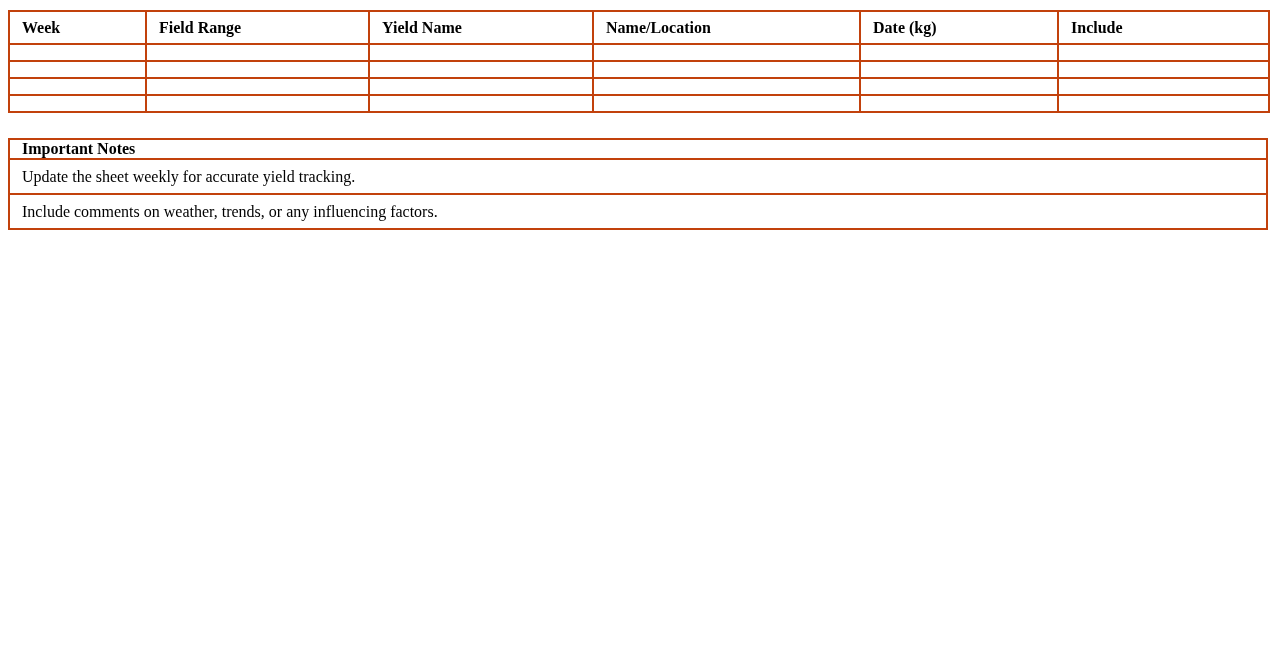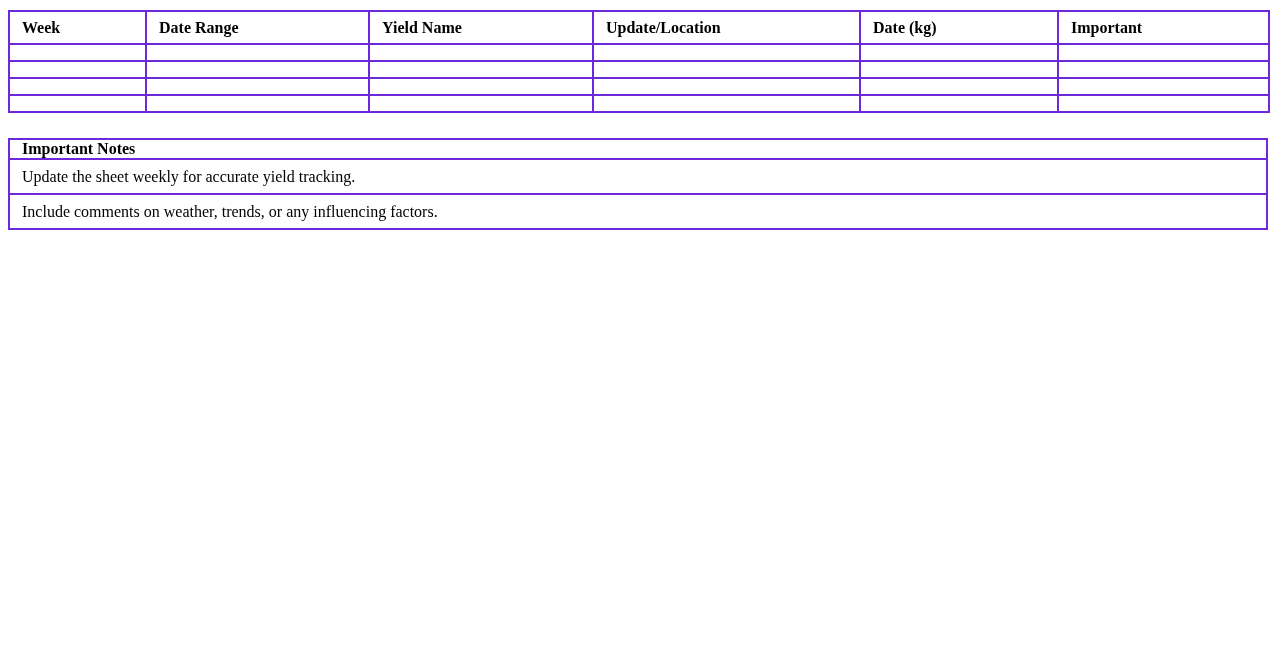--- a/index.html
+++ b/index.html
@@ -18,21 +18,21 @@
     height: 650px;
     background: #ffffff;
   }
   table {
     border-collapse: collapse;
     table-layout: fixed;
     width: 1260px;
     background: #ffffff;
   }
   td, th {
-    border: 2px solid #6d28d9;
+    border: 2px solid #c2410c;
     padding: 0 4px 0 12px;
     font-size: 16px;
     text-align: left;
     vertical-align: middle;
     overflow: hidden;
     white-space: nowrap;
   }
   
   .yield-table {
     position: absolute;
@@ -63,25 +63,25 @@
       <col style="width:137px">
       <col style="width:223px">
       <col style="width:224px">
       <col style="width:267px">
       <col style="width:198px">
       <col style="width:211px">
     </colgroup>
     <thead>
       <tr>
         <th>Week</th>
-        <th>Date Range</th>
+        <th>Field Range</th>
         <th>Yield Name</th>
-        <th>Update/Location</th>
+        <th>Name/Location</th>
         <th>Date (kg)</th>
-        <th>Important</th>
+        <th>Include</th>
       </tr>
     </thead>
     <tbody>
       <tr>
         <td></td>
         <td></td>
         <td></td>
         <td></td>
         <td></td>
         <td></td>

